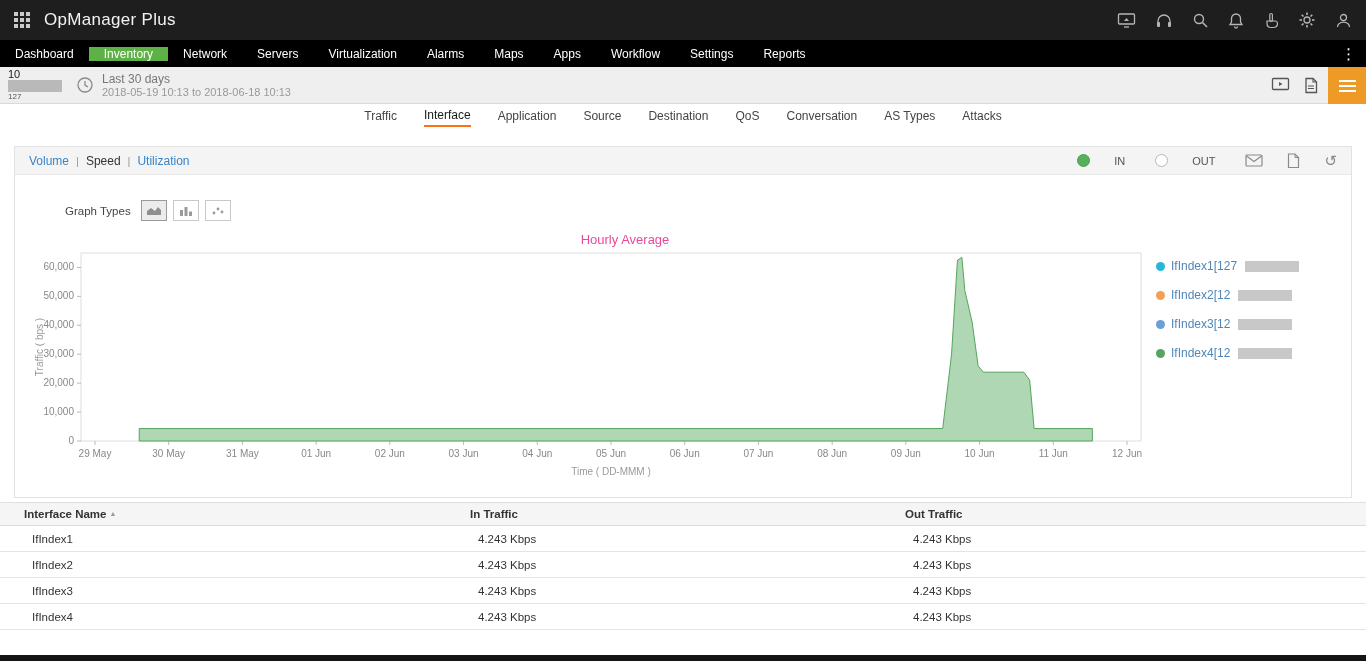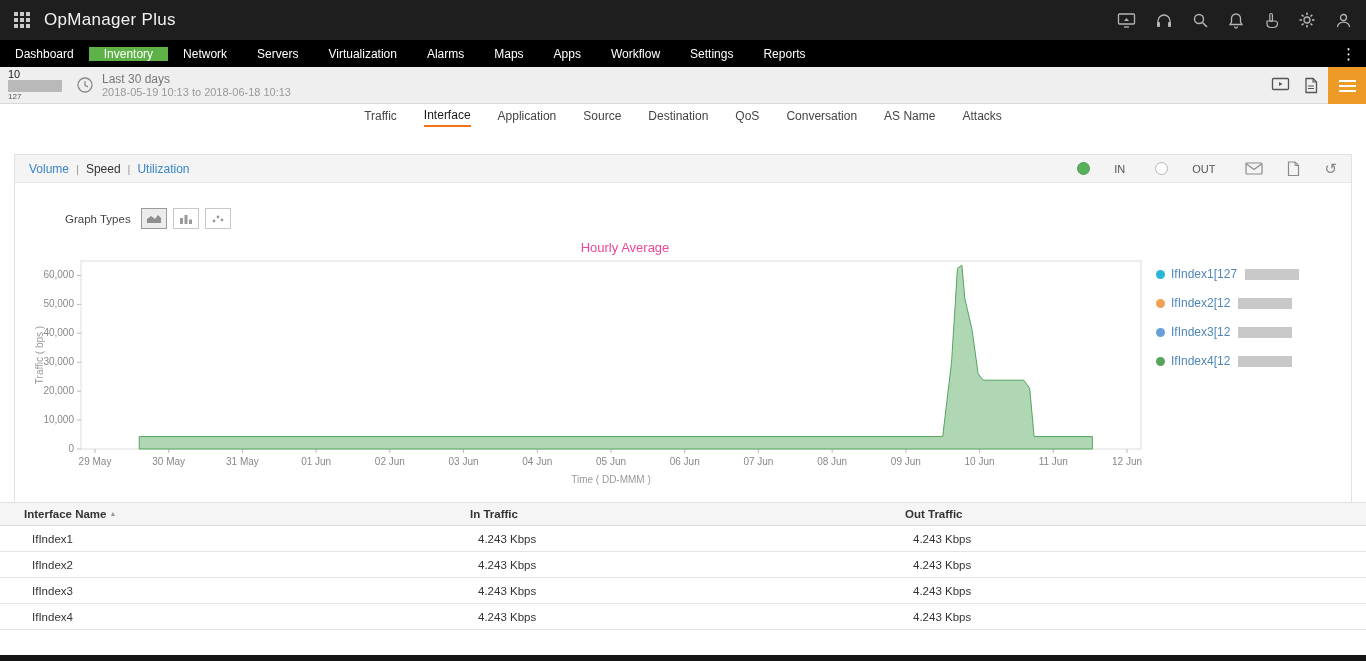--- a/index.html
+++ b/index.html
@@ -35,21 +35,21 @@
   .subheader-right svg { cursor:pointer; }
   .hamburger { position:absolute; right:0; top:0; width:38px; height:37px; background:#ee9a27; display:flex; flex-direction:column; justify-content:center; align-items:center; gap:3px; cursor:pointer; }
   .hamburger i { width:17px; height:2px; background:#fff; display:block; }
 
   
   .tabsrow { position:absolute; top:104px; left:0; right:0; height:26px; display:flex; justify-content:center; align-items:center; gap:27px; }
   .tab-item { font-size:12px; color:#444; cursor:pointer; padding-bottom:3px; }
   .tab-item.active { color:#1a1a1a; border-bottom:2px solid #f97316; }
 
   
-  .panel { position:absolute; top:146px; left:14px; right:14px; height:352px; border:1px solid #e2e2e2; background:#fff;margin-top:8px; }
+  .panel { position:absolute; top:146px; left:14px; right:14px; height:352px; border:1px solid #e2e2e2; background:#fff; }
   .sectionbar { height:28px; background:#f4f4f4; border-bottom:1px solid #e7e7e7; display:flex; align-items:center; padding:0 14px; }
   .vlink { font-size:12px; color:#3a84c8; margin-right:7px; cursor:pointer; }
   .vlink.active { color:#333; }
   .vsep { color:#999; font-size:11px; margin-right:7px; }
   .sb-right { margin-left:auto; display:flex; align-items:center; gap:24px; }
   .radio { width:13px; height:13px; border-radius:50%; display:inline-block; cursor:pointer; }
   .radio.on { background:#57b15b; border:1px solid #4ba04f; }
   .radio.off { background:#fff; border:1px solid #b5b5b5; }
   .radio-label { font-size:11px; color:#555; margin-right:6px; }
   .sb-right .glyph-refresh { font-size:15px; color:#888; cursor:pointer; line-height:1; }
@@ -190,21 +190,21 @@
   </div>
 
   <div class="tabsrow">
     <div class="tab-item">Traffic</div>
     <div class="tab-item active">Interface</div>
     <div class="tab-item">Application</div>
     <div class="tab-item">Source</div>
     <div class="tab-item">Destination</div>
     <div class="tab-item">QoS</div>
     <div class="tab-item">Conversation</div>
-    <div class="tab-item">AS Name</div>
+    <div class="tab-item">AS Types</div>
     <div class="tab-item">Attacks</div>
   </div>
 
   <div class="panel">
     <div class="sectionbar">
       <span class="vlink">Volume</span>
       <span class="vsep">|</span>
       <span class="vlink active">Speed</span>
       <span class="vsep">|</span>
       <span class="vlink">Utilization</span>

